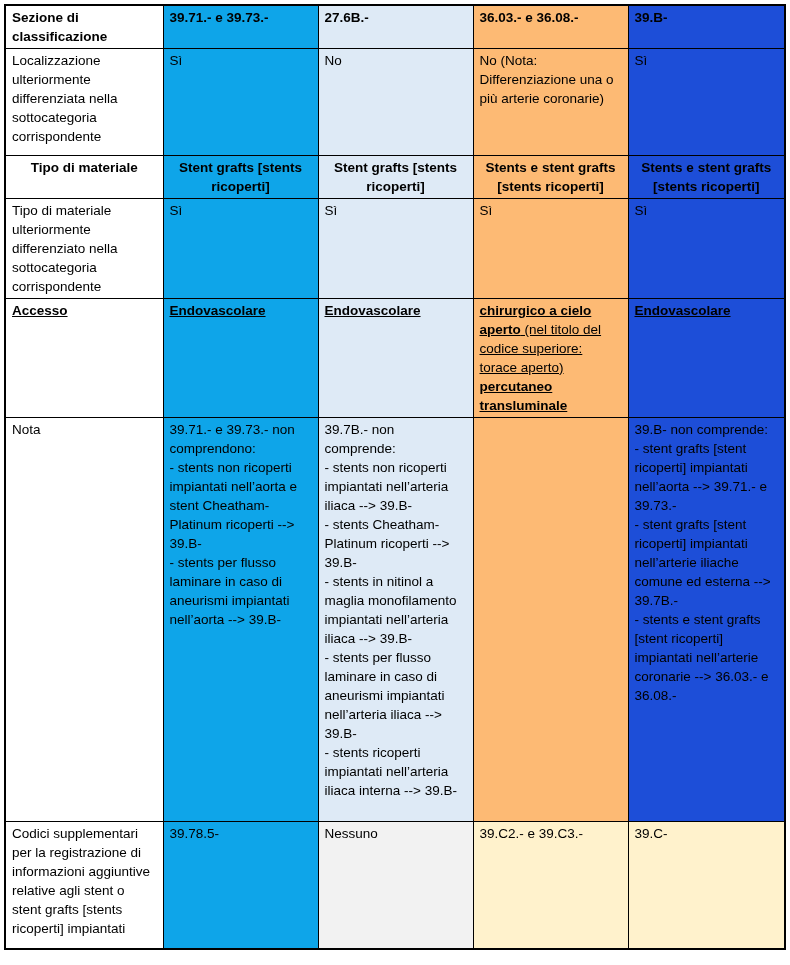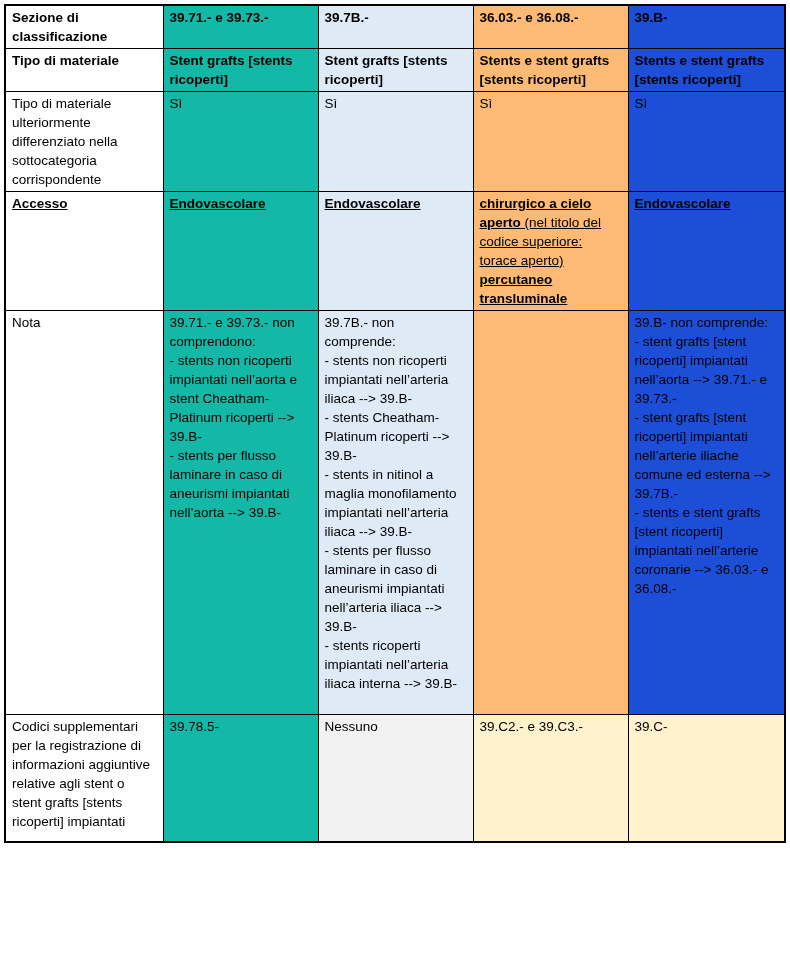--- a/index.html
+++ b/index.html
@@ -29,33 +29,33 @@
     white-space: pre-line;
     overflow: hidden;
     word-wrap: break-word;
   }
   col.c-label { width: 158px; }
   col.c-data  { width: 155px; }
   col.c-last  { width: 157px; }
 
   
   td.lbl   { background: #ffffff; }
-  td.blue  { background: #14b8a6; }
+  td.blue  { background: #0ea5e9; }
   td.lblue { background: #DEEAF6; }
   td.peach { background: #fdba74; }
   td.yel   { background: #1d4ed8; }
   td.gray  { background: #F2F2F2; }
   td.cream { background: #FFF2CC; }
 
   .b { font-weight: bold; }
 
   tr.r1 { height: 37px; }
   tr.r2 { height: 41px; }
   tr.r3 { height: 107px; }
-  tr.r4 { height: 37px; }
+  tr.r4 { height: 37px; text-align: center; }
   tr.r5 { height: 96px; margin-top: 45px; }
   tr.r6 { height: 112px; text-decoration: underline; }
   tr.r7 { height: 404px; }
   tr.r8 { height: 127px; }
 </style>
 </head>
 <body>
 
 <div class="page">
   <table class="grid">
@@ -64,26 +64,33 @@
       <col class="c-data">
       <col class="c-data">
       <col class="c-data">
       <col class="c-last">
     </colgroup>
 
     <tbody>
         <tr class="r1">
       <td class="lbl b">Sezione di classificazione</td>
       <td class="blue b">39.71.- e 39.73.-</td>
-      <td class="lblue b">39.7B.-</td>
+      <td class="lblue b">27.6B.-</td>
       <td class="peach b">36.03.- e 36.08.-</td>
       <td class="yel b">39.B-</td>
     </tr>
 
 
+    <tr class="r3">
+      <td class="lbl">Localizzazione ulteriormente differenziata nella sottocategoria corrispondente</td>
+      <td class="blue">Sì</td>
+      <td class="lblue">No</td>
+      <td class="peach">No (Nota: Differenziazione una o più arterie coronarie)</td>
+      <td class="yel">Sì</td>
+    </tr>
 
     <tr class="r4">
       <td class="lbl b">Tipo di materiale</td>
       <td class="blue b">Stent grafts [stents ricoperti]</td>
       <td class="lblue b">Stent grafts [stents ricoperti]</td>
       <td class="peach b">Stents e stent grafts [stents ricoperti]</td>
       <td class="yel b">Stents e stent grafts [stents ricoperti]</td>
     </tr>
 
     <tr class="r5">

